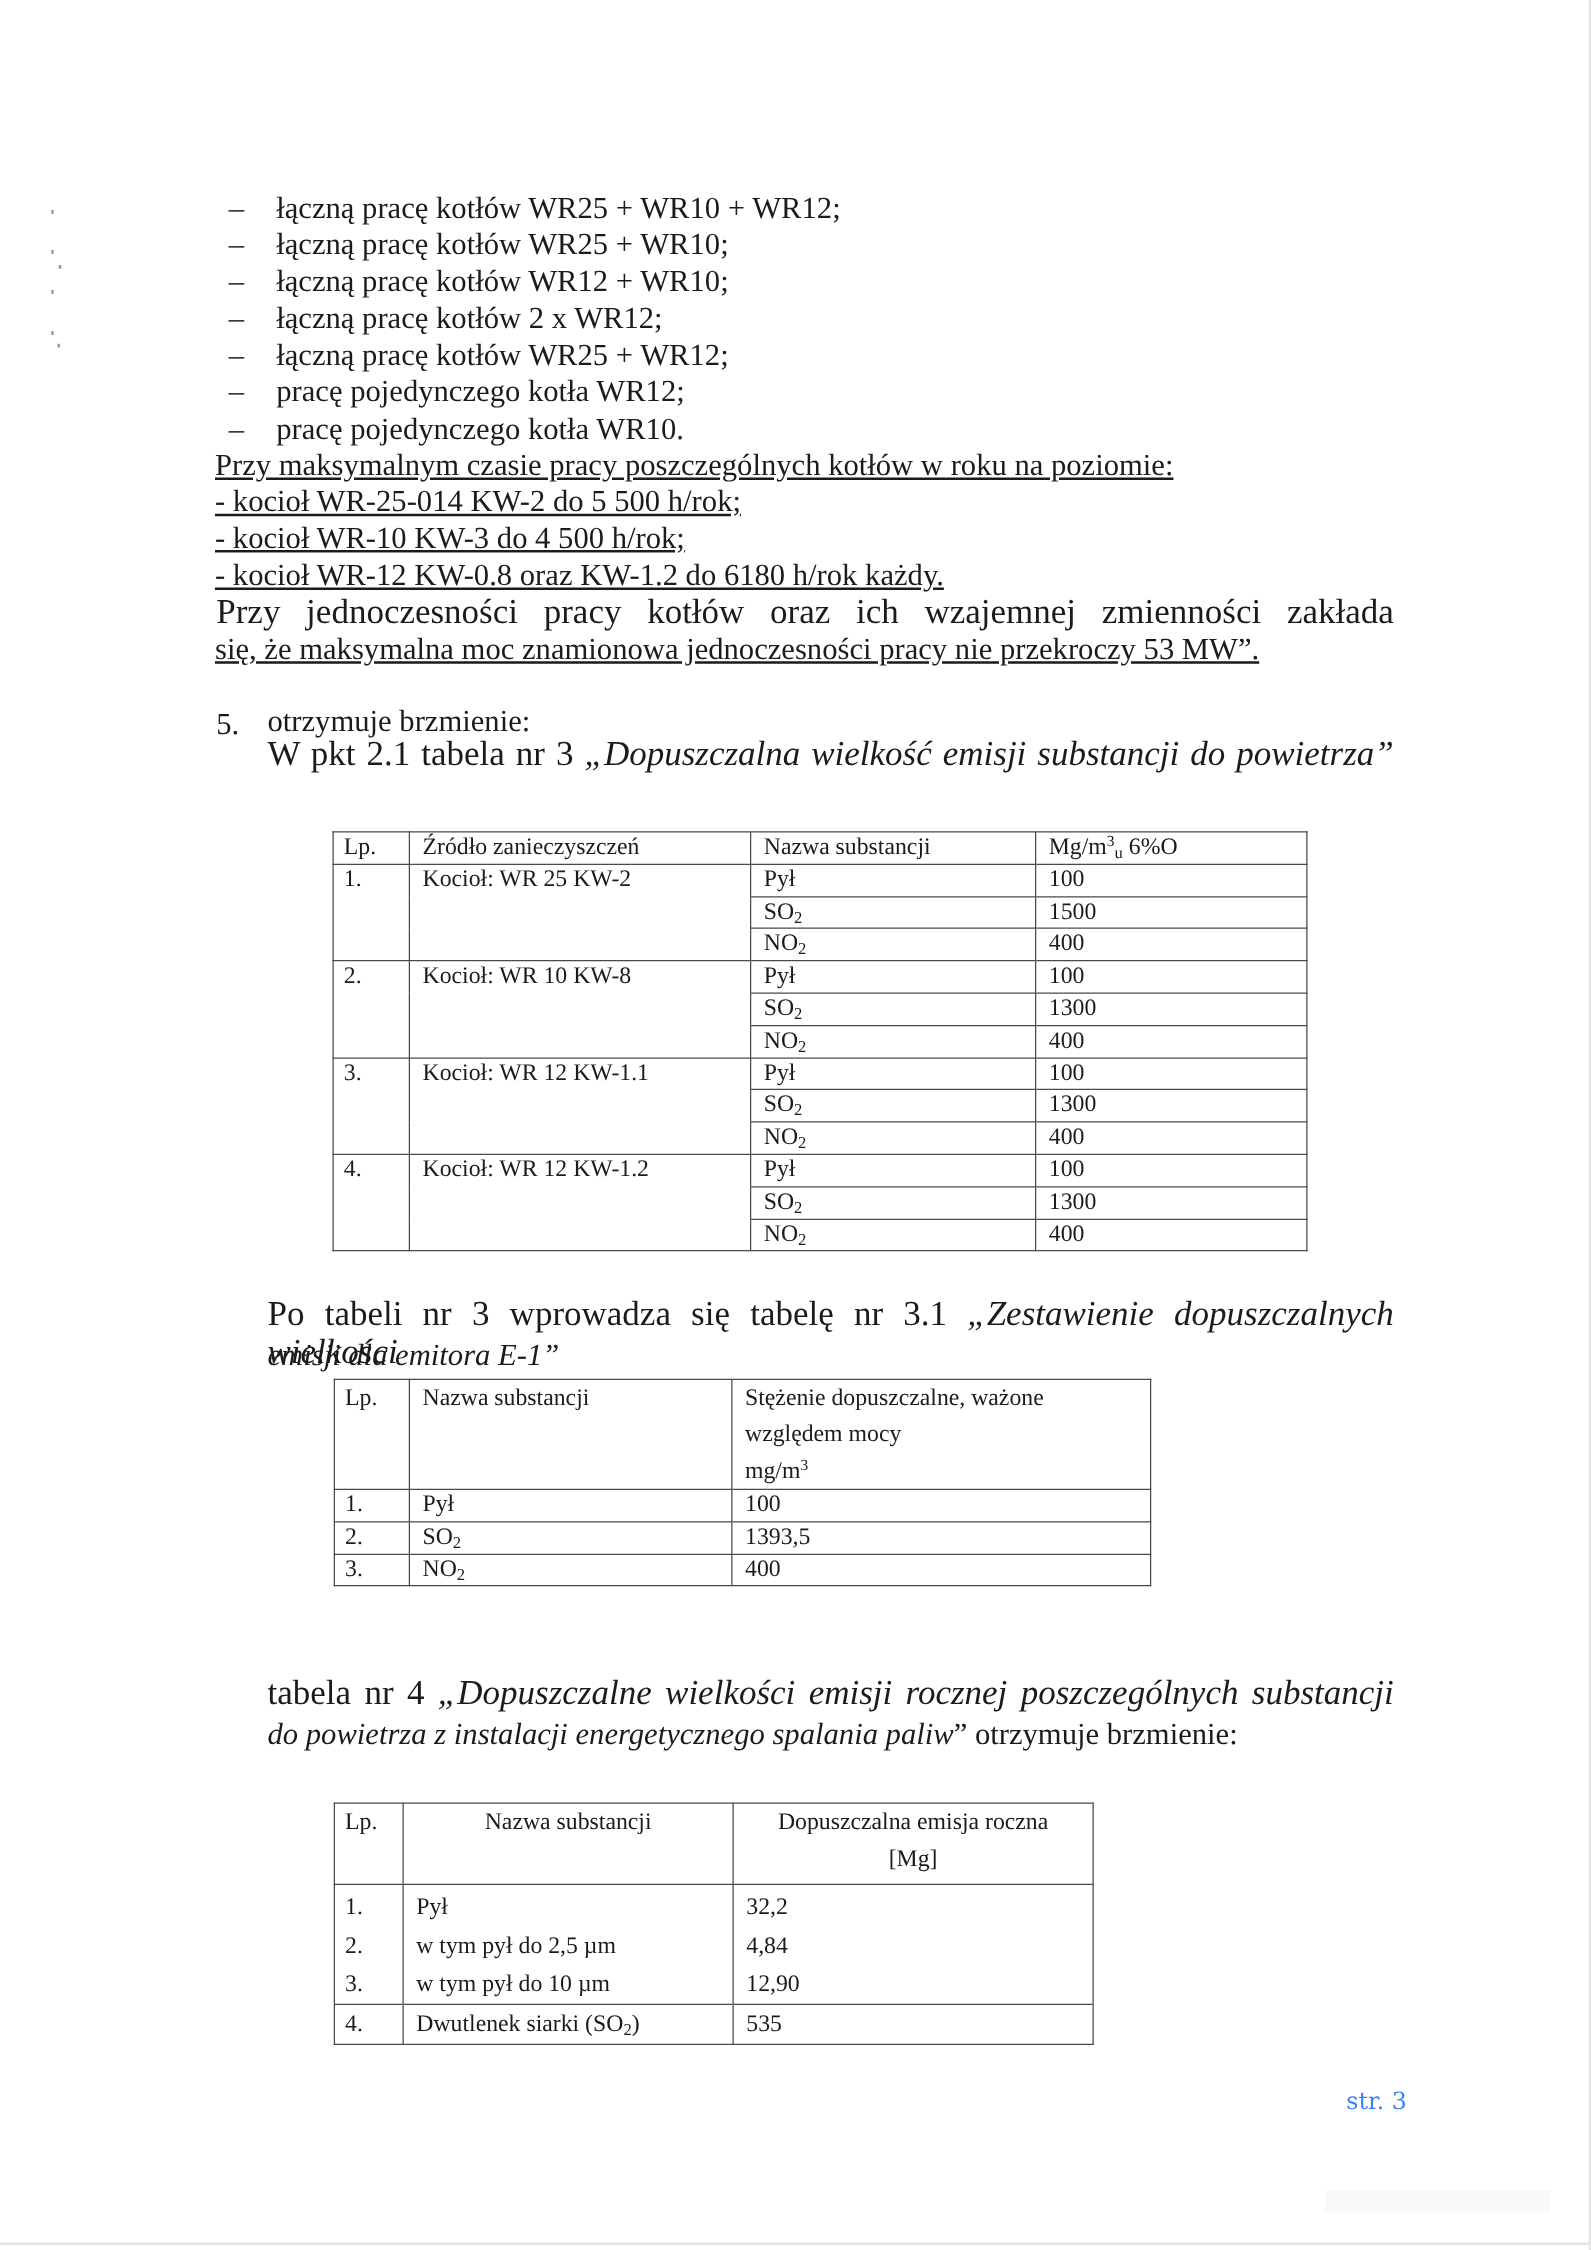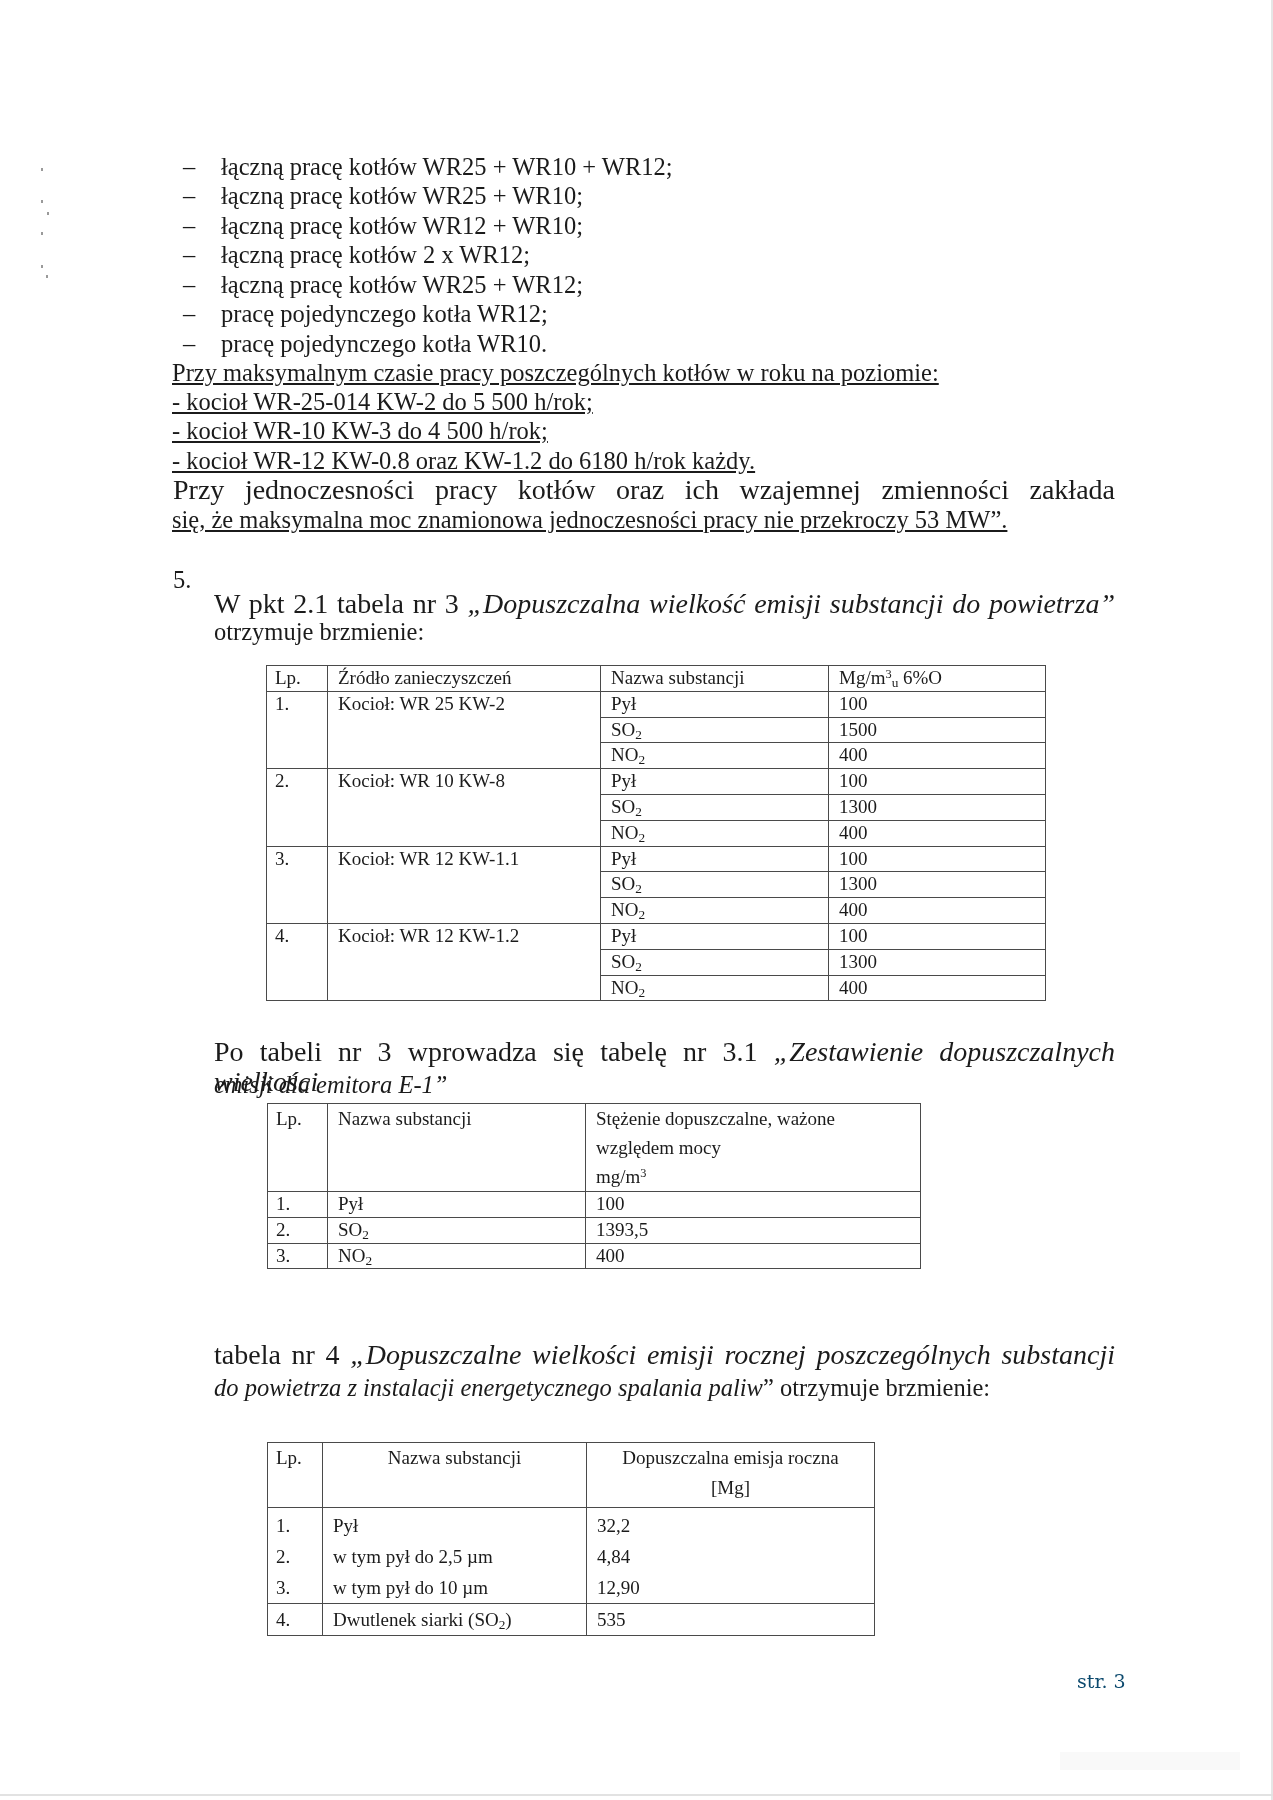--- a/index.html
+++ b/index.html
@@ -38,21 +38,21 @@
 
   
   #t3 { left: 267px; top: 1442px; width: 608px; }
   #t3 th { height: 64px; line-height: 30px; }
   #t3 th.center { text-align: center; }
   #t3 td { line-height: 31px; }
   #t3 tr.noline td { border-top: none; border-bottom: none; }
   #t3 tr.first td { padding-top: 2px; }
   #t3 .c1 { width: 36px; } #t3 .c2 { width: 243px; }
 
-  .pagenum { position: absolute; left: 1077px; top: 1670px; font-family: "DejaVu Serif", serif; font-size: 19px; color: #0c4a6e; }
+  .pagenum { position: absolute; left: 1077px; top: 1670px; font-family: "DejaVu Serif", serif; font-size: 19px; color: #3b82f6; }
   .ghost { position: absolute; left: 1060px; top: 1752px; width: 180px; height: 18px; background: #f7f7f7; opacity: 0.7; }
 </style>
 </head>
 <body>
 
 <div class="page-edge-right"></div>
 <div class="page-edge-bottom"></div>
 <div class="speck" style="left:41px;top:168px"></div>
 <div class="speck" style="left:41px;top:200px"></div>
 <div class="speck" style="left:47px;top:212px"></div>
@@ -80,21 +80,21 @@
 <div class="line body-text" style="top:358px">Przy maksymalnym czasie pracy poszczególnych kotłów w roku na poziomie:</div>
 <div class="line body-text" style="top:387px">- kocioł WR-25-014 KW-2 do 5 500 h/rok;</div>
 <div class="line body-text" style="top:416px">- kocioł WR-10 KW-3 do 4 500 h/rok;</div>
 <div class="line body-text" style="top:446px">- kocioł WR-12 KW-0.8 oraz KW-1.2 do 6180 h/rok każdy.</div>
 
 <div class="just" style="top:475px">Przy jednoczesności pracy kotłów oraz ich wzajemnej zmienności zakłada</div>
 <div class="line body-text" style="top:505px">się, że maksymalna moc znamionowa jednoczesności pracy nie przekroczy 53 MW”.</div>
 
 <div class="num5" style="top:565px">5.</div>
 <div class="just" style="top:565px; left:214px; width:901px;margin-top:24px;"><span>W pkt 2.1 tabela nr 3 </span><i>„Dopuszczalna wielkość emisji substancji do powietrza”</i></div>
-<div class="line" style="top:617px; left:214px;text-align:right;">otrzymuje brzmienie:</div>
+<div class="line" style="top:563px; left:214px;text-align:right;">otrzymuje brzmienie:</div>
 
 <table class="doc" id="t1">
   <tbody>
       <tr>
     <th class="lp c1">Lp.</th>
     <th class="c2">Źródło zanieczyszczeń</th>
     <th class="c3">Nazwa substancji</th>
     <th><span>Mg/m</span><sup>3</sup><sub>u</sub><span> 6%O</span></th>
   </tr>
 

